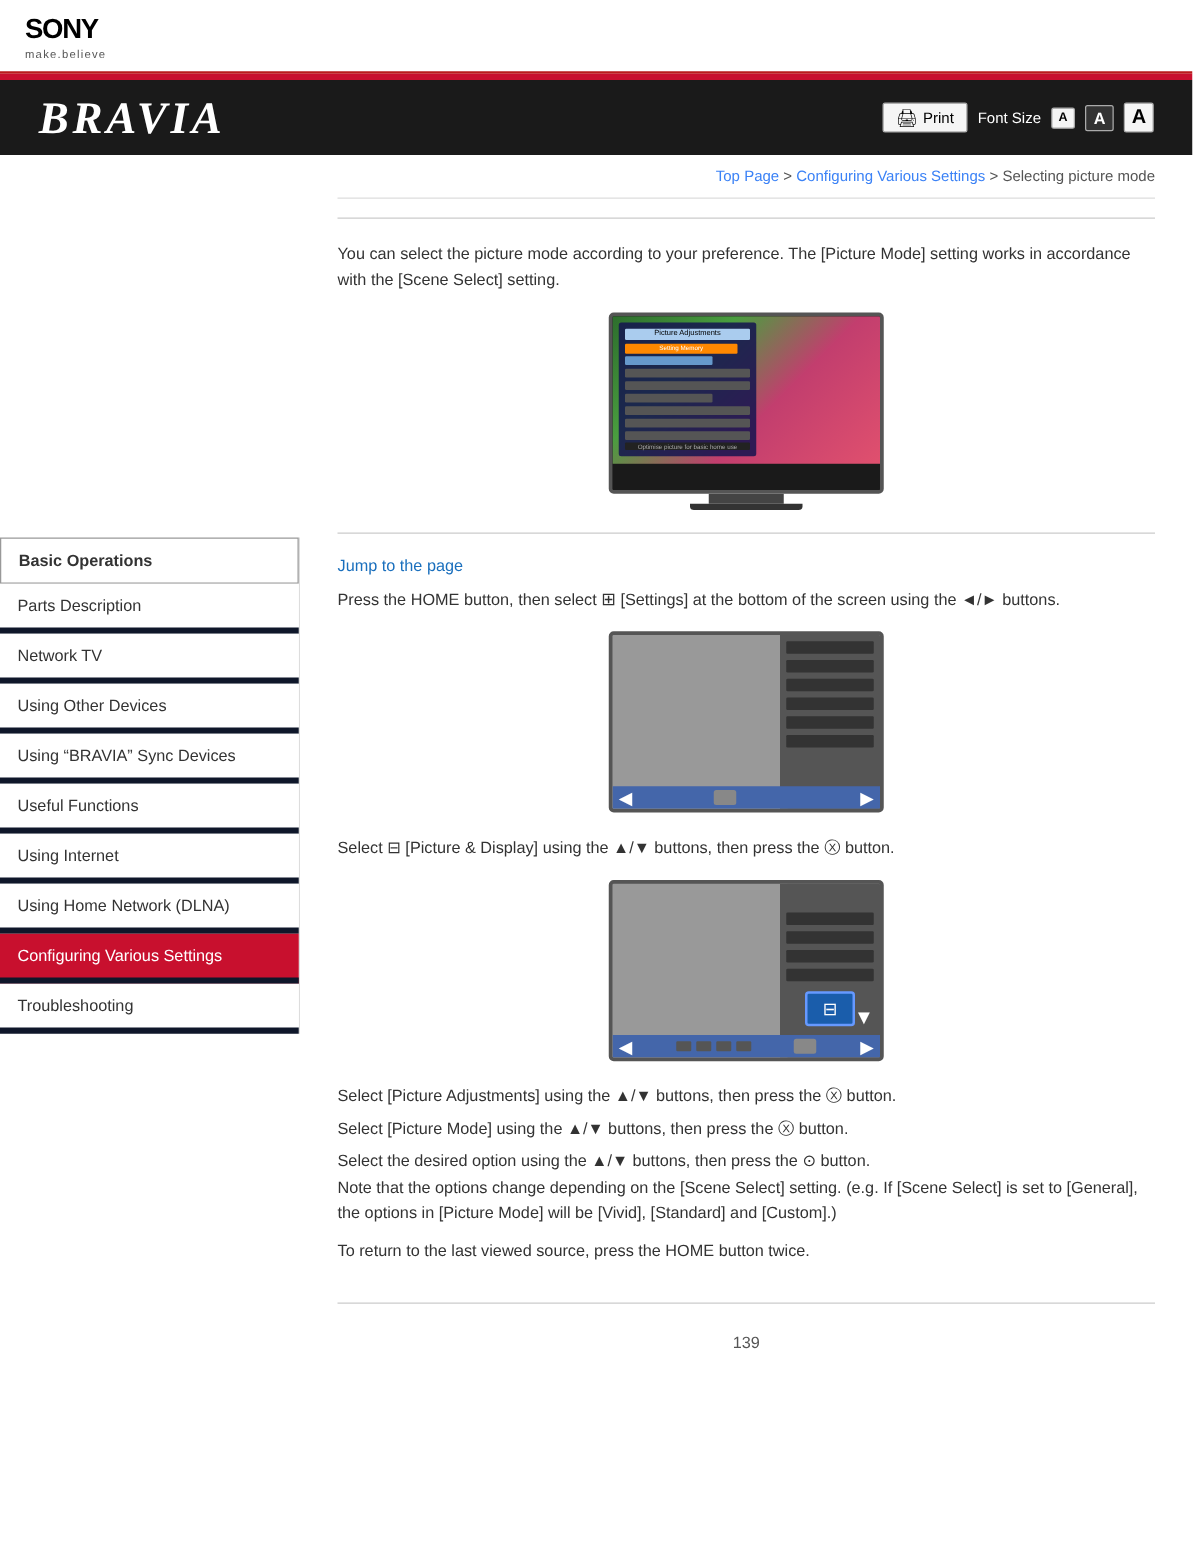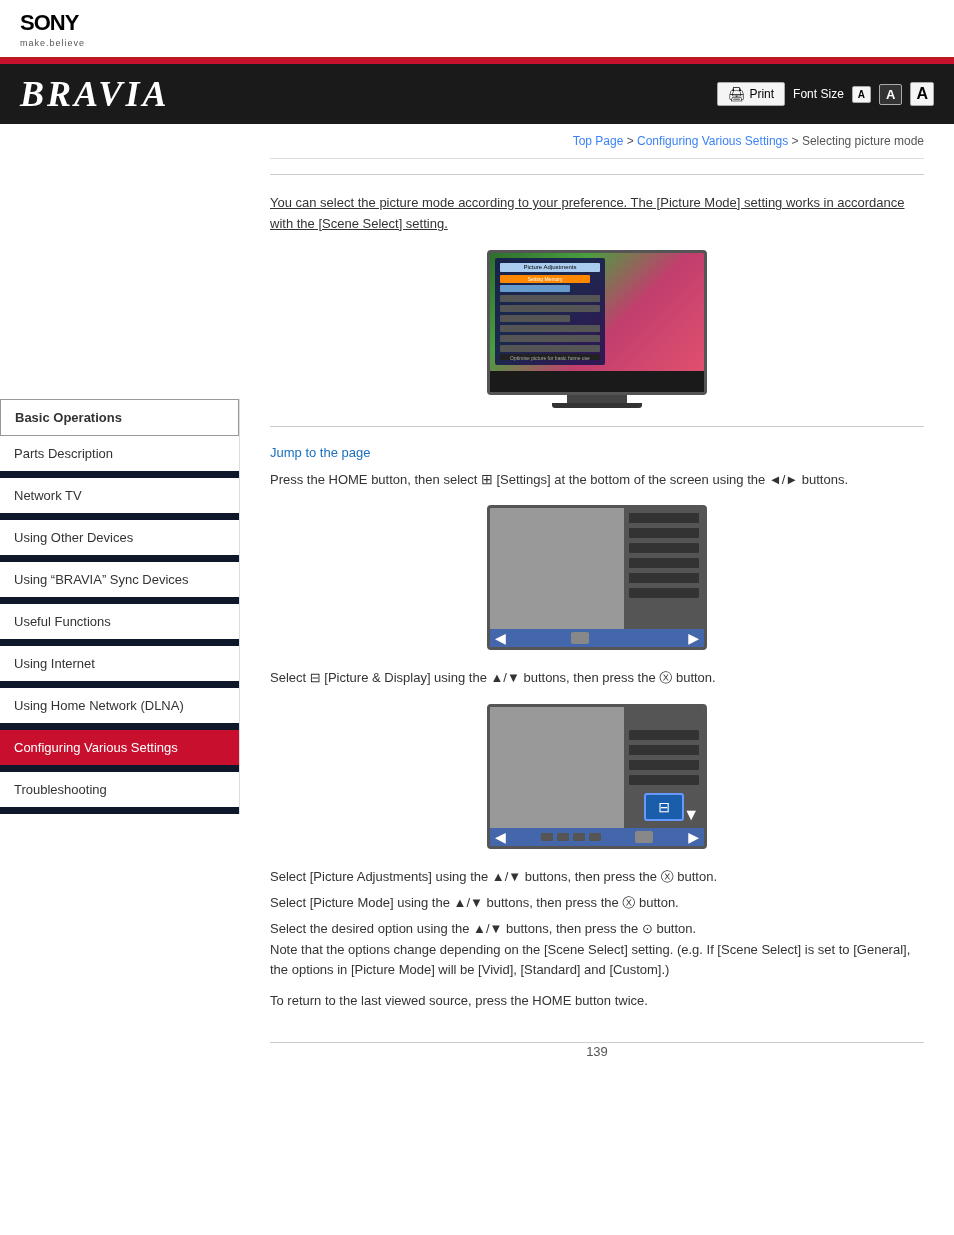--- a/index.html
+++ b/index.html
@@ -4,37 +4,37 @@
   <style>
     * { margin: 0; padding: 0; box-sizing: border-box; }
     body { font-family: Arial, sans-serif; font-size: 13px; color: #333; background: #fff; width: 954px; min-height: 1235px; }
 
     
     .top-header { padding: 12px 20px 8px 20px; border-bottom: 2px solid #b91c1c; }
     .sony-logo { font-size: 22px; font-weight: bold; font-family: 'Arial Black', Arial, sans-serif; letter-spacing: -1px; color: #000; display: block; line-height: 1; }
     .sony-tagline { font-size: 9px; color: #555; letter-spacing: 1px; }
 
     
-    .brand-bar { background: #1a1a1a; padding: 0 20px; display: flex; align-items: center; justify-content: space-between; height: 60px; }
+    .brand-bar { background: #1a1a1a; padding: 0 31px; display: flex; align-items: center; justify-content: space-between; height: 60px; }
     .bravia-logo { font-size: 36px; font-family: 'Arial Black', Georgia, serif; color: #fff; letter-spacing: 3px; font-style: italic; font-weight: 900; }
     .brand-bar-red { background: #c8102e; height: 5px; }
     .toolbar-right { display: flex; align-items: center; gap: 8px; }
     .print-btn { border: 1px solid #aaa; background: #f5f5f5; padding: 3px 10px; font-size: 12px; cursor: pointer; display: flex; align-items: center; gap: 4px; border-radius: 2px; }
     .font-size-label { font-size: 12px; color: #fff; }
     .font-btn { border: 1px solid #aaa; background: #f5f5f5; cursor: pointer; font-weight: bold; border-radius: 2px; }
     .font-btn-sm { font-size: 10px; padding: 2px 5px; }
     .font-btn-md { font-size: 13px; padding: 2px 6px; background: #333; color: #fff; }
     .font-btn-lg { font-size: 16px; padding: 2px 5px; }
 
     
     .main-layout { display: flex; align-items: center; }
 
     
     .sidebar { width: 240px; min-width: 240px; border-right: 1px solid #ddd; padding-top: 0; }
-    .sidebar-item { padding: 10px 14px; border-bottom: 7px solid #0f172a; font-size: 13px; color: #333; cursor: pointer; background: #fff; }
+    .sidebar-item { padding: 10px 14px; border-bottom: 5px solid #0f172a; font-size: 13px; color: #333; cursor: pointer; background: #fff; }
     .sidebar-item.active { background: #c8102e; color: #fff; }
     .sidebar-item.top-item { font-weight: bold; border: 1px solid #999; margin: 0; background: #fff; }
 
     
     .content { flex: 1; padding: 10px 30px 30px 30px; }
 
     
     .breadcrumb { font-size: 12px; color: #555; margin-bottom: 15px; padding-bottom: 10px; border-bottom: 1px solid #ddd; text-align: right; }
     .breadcrumb a { color: #3b82f6; text-decoration: none; }
 
@@ -70,21 +70,21 @@
     .settings2-row { height: 10px; background: #333; margin-bottom: 5px; border-radius: 1px; }
     .settings2-highlighted { background: #1a5dab; border: 2px solid #6699ff; width: 40px; height: 28px; position: absolute; bottom: 25px; right: 20px; display: flex; align-items: center; justify-content: center; border-radius: 3px; }
     .settings2-bottom { position: absolute; bottom: 0; left: 0; right: 0; height: 18px; background: #4466aa; display: flex; align-items: center; padding: 0 5px; gap: 5px; }
     .icon-img { font-size: 14px; color: #fff; }
 
     
     .step-text { font-size: 13px; color: #333; line-height: 1.6; margin-bottom: 5px; }
     .step-link { color: #1a6fbd; text-decoration: none; cursor: pointer; }
 
     
-    .page-footer { border-top: 1px solid #ccc; margin-top: 30px; padding: 1px 0; text-align: center; font-size: 13px; color: #555; }
+    .page-footer { border-top: 1px solid #ccc; margin-top: 30px; padding: 23px 0; text-align: center; font-size: 13px; color: #555; }
 
     .print-icon { font-size: 14px; }
   </style>
 </head>
 <body>
 
 <div class="top-header">
   <span class="sony-logo">SONY</span>
   <span class="sony-tagline">make.believe</span>
 </div>
@@ -145,21 +145,21 @@
     <div class="breadcrumb">
       <a href="#">Top Page</a>
       <span> &gt; </span>
       <a href="#">Configuring Various Settings</a>
       <span> &gt; </span>
       <span>Selecting picture mode</span>
     </div>
 
     <hr class="section-divider" style="margin-top:0;">
 
-    <div style="margin-bottom: 10px;  text-decoration: underline;">
+    <div style="margin-bottom: 10px; ">
       <p class="body-text">You can select the picture mode according to your preference. The [Picture Mode] setting works in accordance with the [Scene Select] setting.</p>
     </div>
 
     <div class="tv-image-container">
       <div class="tv-mock">
         <div class="tv-screen">
           <div class="tv-screen-inner">
             <div class="tv-menu-overlay">
               <div style="background:#aaccee;height:9px;margin-bottom:3px;border-radius:1px;font-size:6px;color:#000;padding:1px 2px;">Picture Adjustments</div>
               <div style="background:#ff8800;height:8px;margin-bottom:2px;border-radius:1px;width:90%;font-size:5px;color:#fff;padding:1px 2px;">Setting Memory</div>

